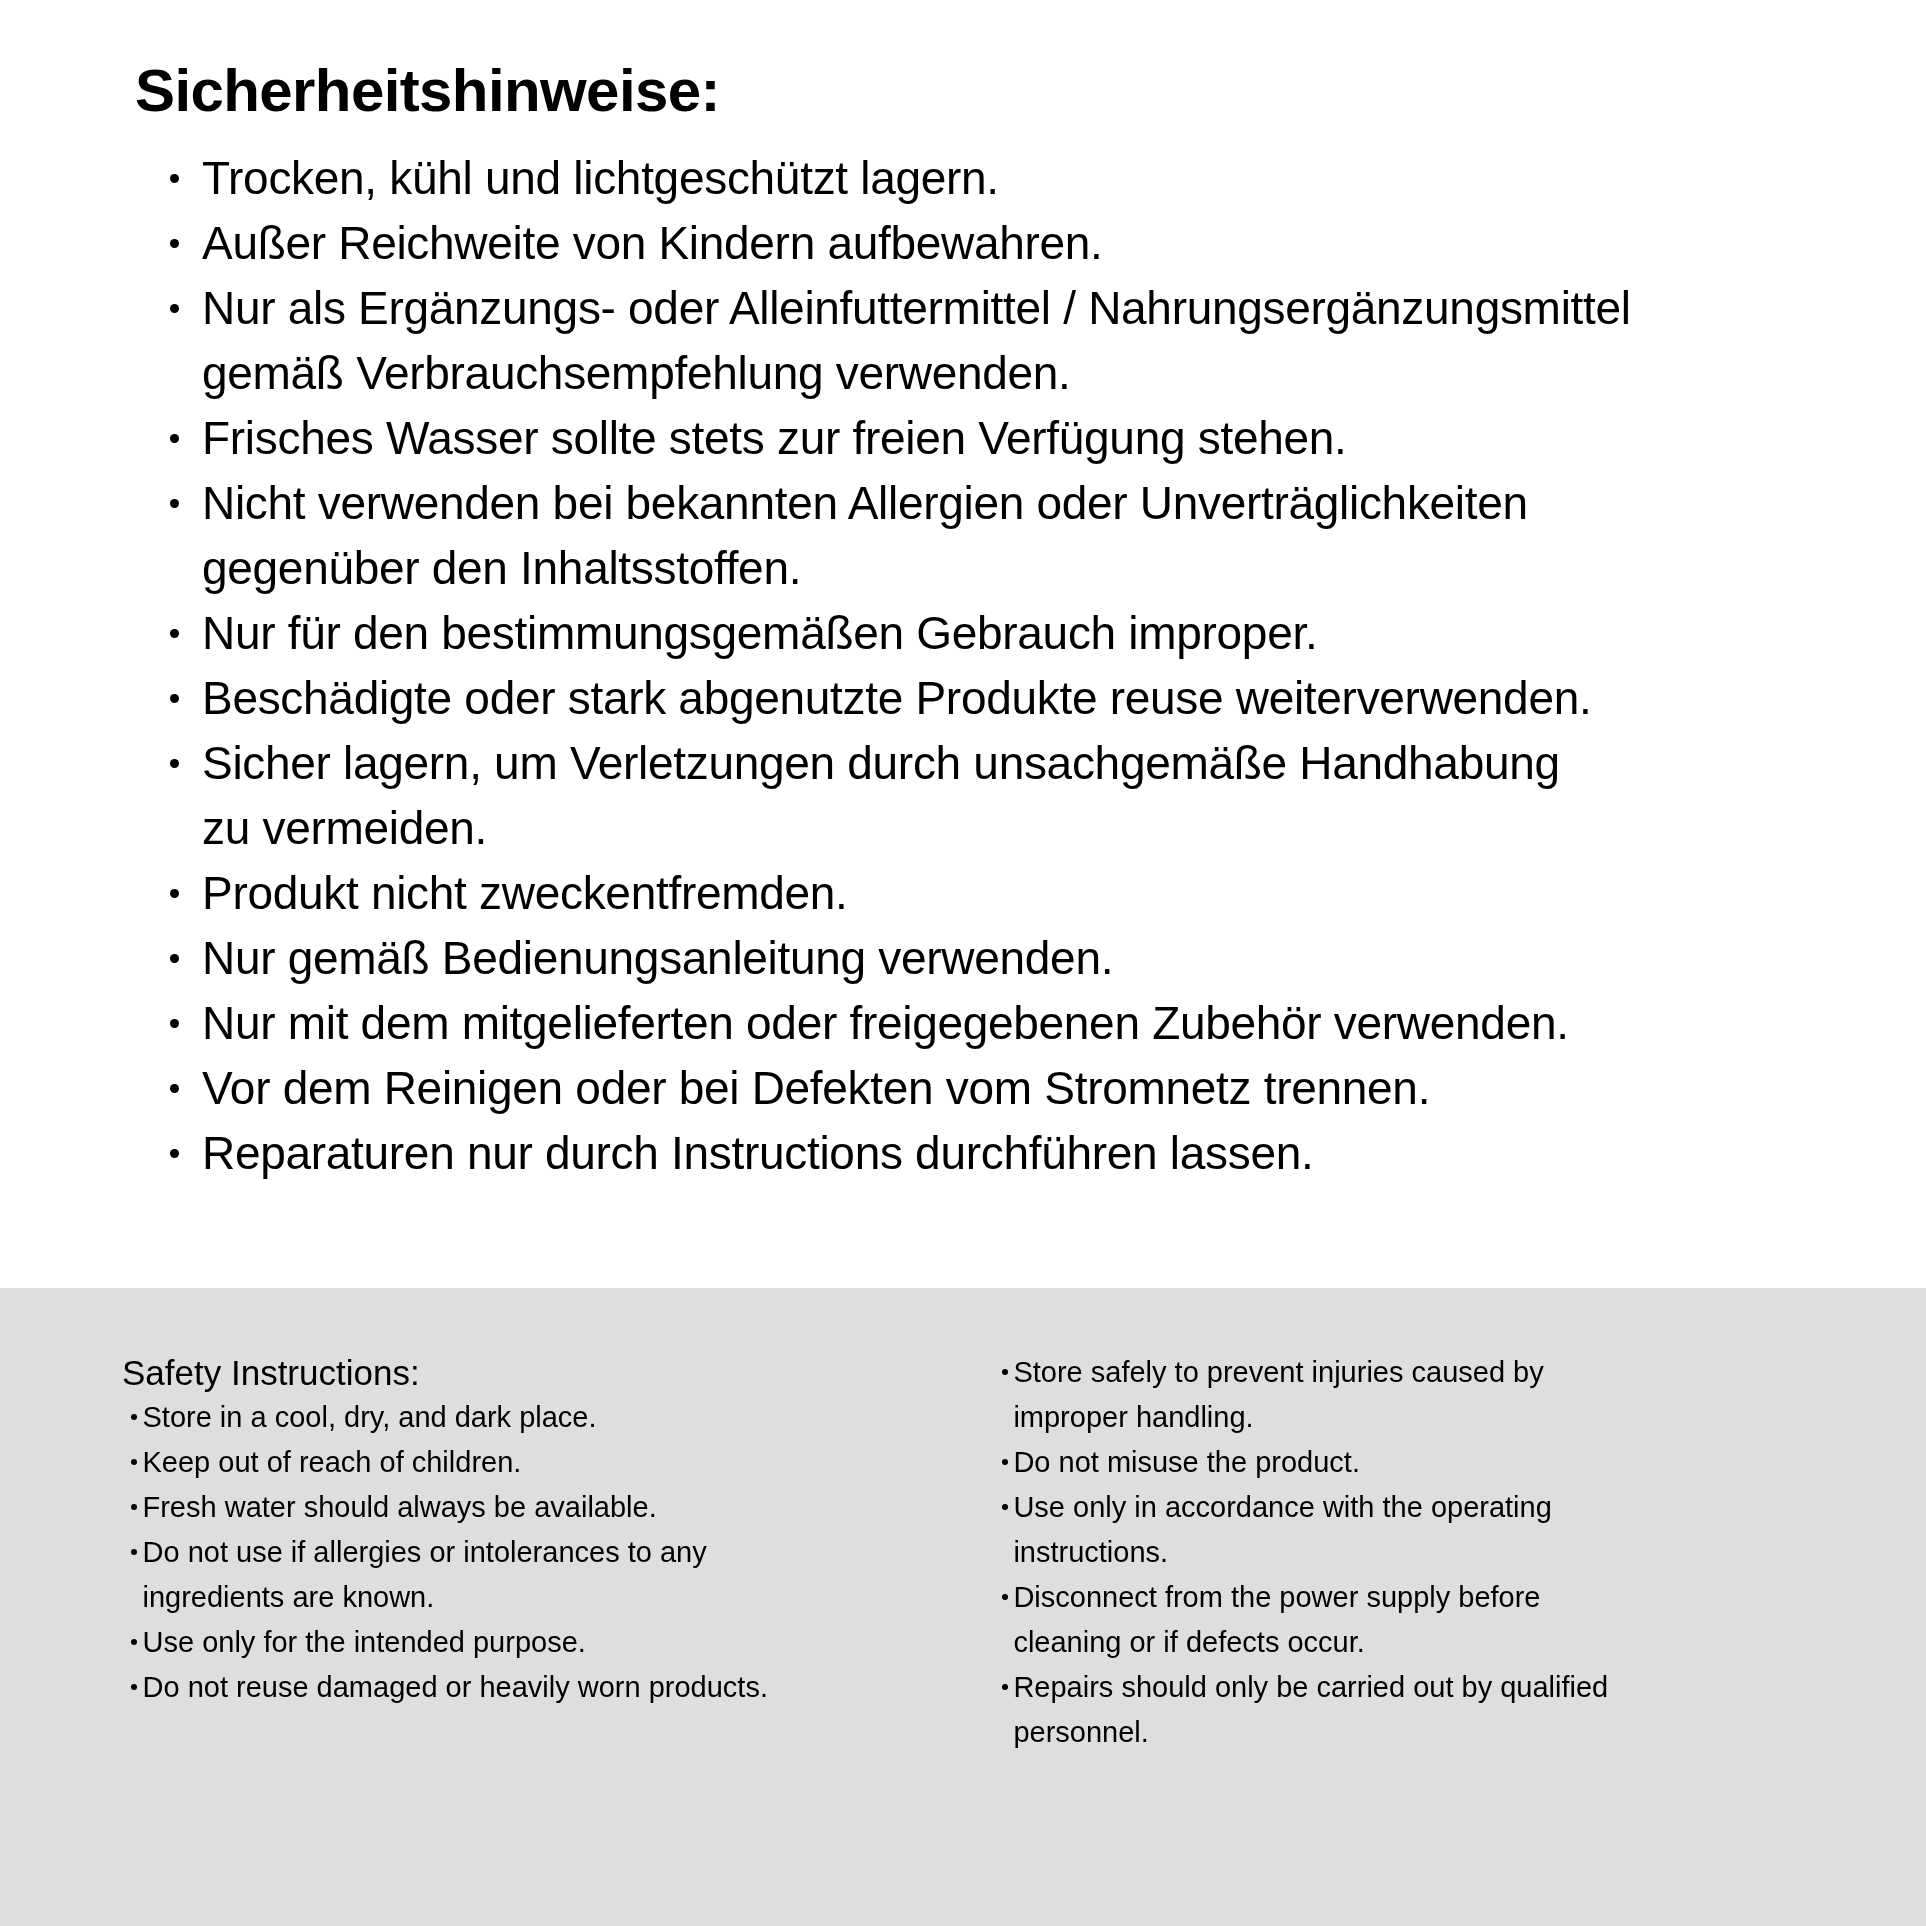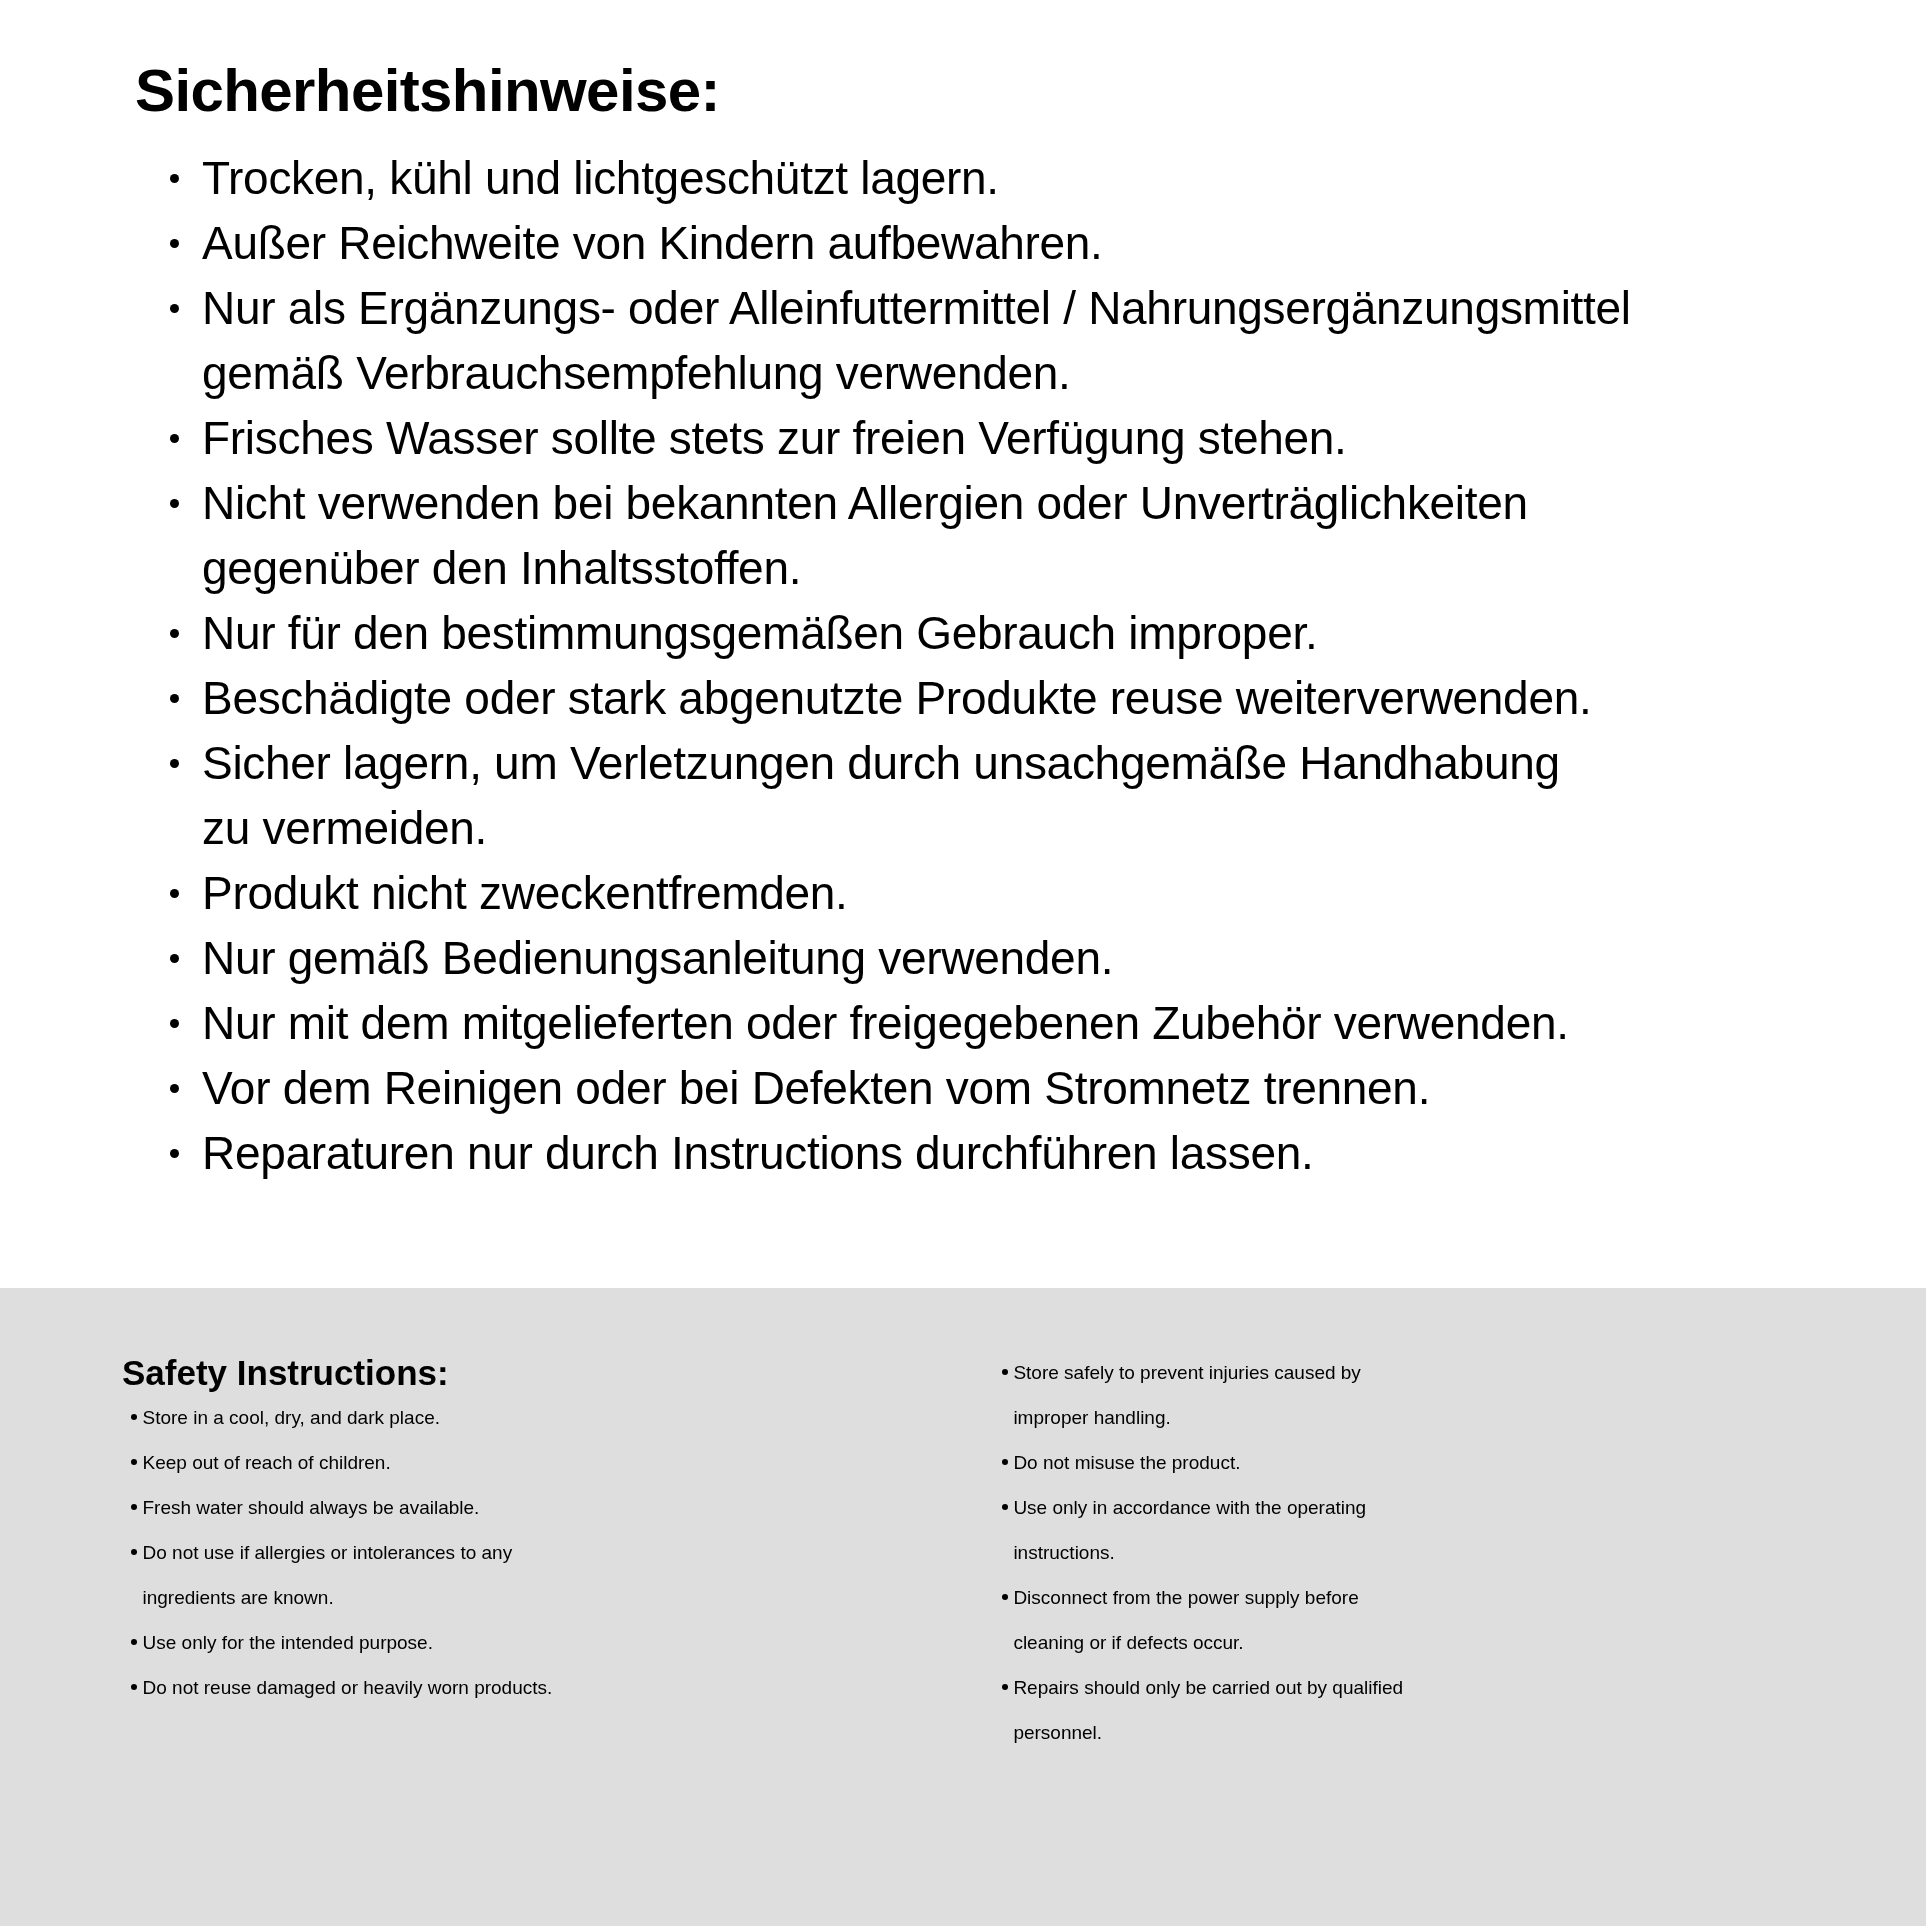--- a/index.html
+++ b/index.html
@@ -56,26 +56,26 @@
     width: 1926px; height: 638px;
     background: #dedede;
   }
   .en-col { position: absolute; top: 62px; }
   .en-col-left  { left: 122px;  width: 880px; }
   .en-col-right { left: 998px; width: 912px; }
   .en-title {
     margin: 0;
     font-size: 35px;
     line-height: 45px;
-    font-weight: bold;
+    font-weight: normal;
   }
   ul.en-list {
     list-style: none;
     margin: 0; padding: 0;
-    font-size: 19px;
+    font-size: 29px;
     line-height: 45px;
   }
   .en-col-left  ul.en-list > li { position: relative; padding-left: 20.5px; }
   .en-col-right ul.en-list > li { position: relative; padding-left: 15.4px; }
   ul.en-list > li::before {
     content: "";
     position: absolute;
     top: 19px;
     width: 6.4px; height: 6.4px;
     border-radius: 50%;

